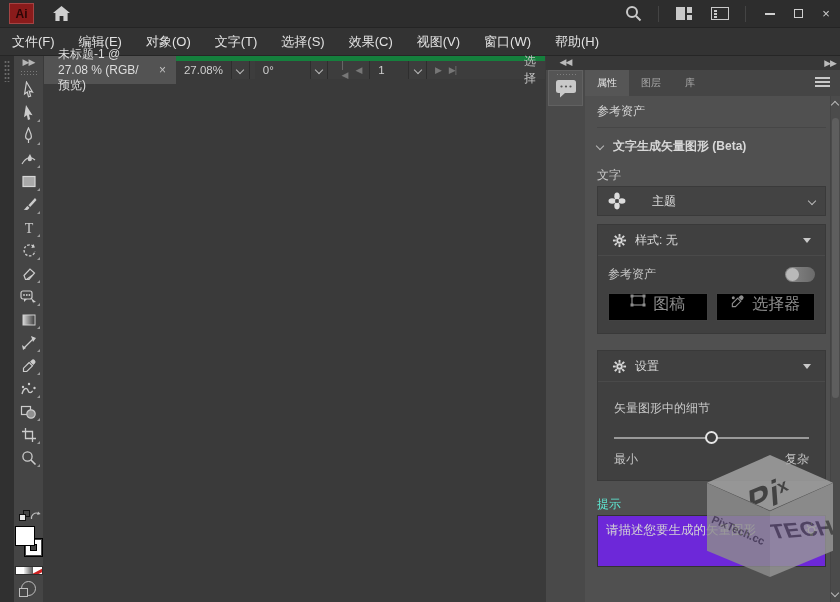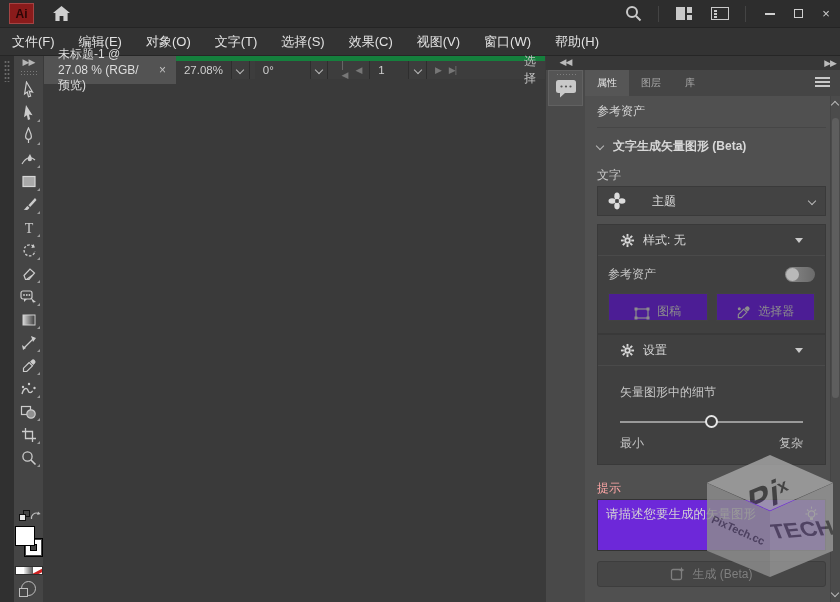--- a/index.html
+++ b/index.html
@@ -100,34 +100,34 @@
   .hamburger { margin-left:auto; margin-right:10px; margin-bottom:7px; width:15px; }
   .hamburger i { display:block; height:1.5px; background:#c9c9c9; margin-bottom:2.5px; }
   .panel-body { position:absolute; left:0; top:40px; right:10px; bottom:0; padding:0 4px 0 12px; font-size:12px; }
   .p-row-nosel { height:32px; display:flex; align-items:center; color:#d2d2d2; border-bottom:1px solid #464646; }
   .p-sec-head { height:36px; display:flex; align-items:center; gap:10px; color:#d8d8d8;font-weight:bold; }
   .p-label { height:22px; display:flex; align-items:center; color:#c9c9c9; }
   .subject-select { height:30px; background:#434343; border:1px solid #3a3a3a; display:flex; align-items:center; padding:0 10px; }
   .subject-select .val { margin-left:26px; color:#e0e0e0; }
   .subject-select .chev { margin-left:auto; }
   .block { background:#404040; border:1px solid #393939; margin-top:8px; }
-  .block-head { height:31px; display:flex; align-items:center; gap:8px; padding:0 22px; border-bottom:1px solid #4a4a4a; color:#d8d8d8; }
+  .block-head { height:31px; display:flex; align-items:center; gap:8px; padding:0 14px; border-bottom:1px solid #4a4a4a; color:#d8d8d8; }
   .tri-down { width:0; height:0; border-left:4px solid transparent; border-right:4px solid transparent; border-top:5px solid #c9c9c9; margin-left:auto; }
   .block-row { display:flex; align-items:center; padding:10px 10px 8px; color:#c4c4c4; }
   .toggle { margin-left:auto; width:30px; height:15px; border-radius:8px; background:linear-gradient(90deg,#8a8a8a,#6a6a6a); position:relative; }
   .toggle::after { content:""; position:absolute; left:1px; top:1px; width:13px; height:13px; border-radius:50%; background:#b9b9b9; }
   .btn-row { display:flex; gap:8px; padding:2px 10px 12px; }
-  .ghost-btn { flex:1; height:28px; background:#4c1d95; border:1px solid #424242; display:flex; align-items:flex-end; justify-content:center; gap:7px; color:#8d8d8d; font-size:12px; }
-  .settings-pad { padding:18px 22px 12px; }
+  .ghost-btn { flex:1; height:28px; background:#000000; border:1px solid #424242; display:flex; align-items:flex-start; justify-content:center; gap:7px; color:#8d8d8d; font-size:16px; }
+  .settings-pad { padding:18px 16px 12px; }
   .slider-label { color:#c9c9c9; margin-bottom:14px; }
   .slider { position:relative; height:14px; }
   .slider .track { position:absolute; left:0; right:0; top:6px; height:2px; background:#9a9a9a; }
   .slider .thumb { position:absolute; left:50%; top:0; width:13px; height:13px; margin-left:-7px; border-radius:50%; background:#3d3d3d; border:2px solid #e6e6e6; }
   .slider-ends { display:flex; justify-content:space-between; margin-top:6px; color:#c4c4c4; }
-  .prompt-label { margin-top:12px; height:22px; display:flex; align-items:center; color:#fca5a5; }
+  .prompt-label { margin-top:12px; height:22px; display:flex; align-items:center; color:#5eead4; }
   .prompt-box { position:relative; height:52px; background:#6d28d9; border:1px solid #333; }
   .prompt-box textarea { width:100%; height:100%; background:transparent; border:none; resize:none; outline:none; font-family:inherit; font-size:12.5px; color:#d8d8d8; padding:6px 26px 6px 8px; }
   .prompt-box textarea::placeholder { color:#d4d4d4; opacity:1; }
   .bulb { position:absolute; right:6px; top:6px; }
   .gen-btn { margin-top:10px; height:26px; background:#464646; border:1px solid #3d3d3d; border-radius:3px; display:flex; align-items:center; justify-content:center; gap:7px; color:#7f7f7f; font-size:12px; }
   .p-scroll { position:absolute; right:0; top:40px; bottom:0; width:10px; background:#4b4b4b; border-left:1px solid #444; }
   .p-scroll .thumb { position:absolute; left:1px; right:1px; top:22px; height:280px; background:#5e5e5e; border-radius:4px; }
   .p-scroll .chev { position:absolute; left:1px; }
   .p-scroll .top-ch { top:6px; }
   .p-scroll .bottom-ch { bottom:6px; }
@@ -486,21 +486,21 @@
           <svg width="15" height="15" viewBox="0 0 16 16">
               <path d="M13.8 2.2 a2.3 2.3 0 0 0 -3.3 0 L9 3.7 l3.3 3.3 1.5 -1.5 a2.3 2.3 0 0 0 0 -3.3 Z" fill="#8d8d8d"></path>
               <path d="M8.2 4.5 L2.5 10.2 V13.5 H5.8 L11.5 7.8 Z" fill="none" stroke="#8d8d8d" stroke-width="1.2"></path>
               <circle cx="3.5" cy="4" r="1.6" fill="#8d8d8d"></circle>
             </svg>
           <span>选择器</span>
         </div>
       </div>
     </div>
 
-    <div class="block" style="margin-top:0">
+    <div class="block" style="margin-top:16px">
       <div class="block-head">
         <svg width="15" height="15" viewBox="0 0 16 16">
             <g stroke="#d8d8d8" stroke-width="2">
               <line x1="8" y1="1" x2="8" y2="4"></line>
               <line x1="8" y1="12" x2="8" y2="15"></line>
               <line x1="1" y1="8" x2="4" y2="8"></line>
               <line x1="12" y1="8" x2="15" y2="8"></line>
               <line x1="3" y1="3" x2="5.2" y2="5.2"></line>
               <line x1="10.8" y1="10.8" x2="13" y2="13"></line>
               <line x1="13" y1="3" x2="10.8" y2="5.2"></line>
@@ -534,27 +534,20 @@
           <g stroke="#cfcfcf" stroke-width="1.1">
             <line x1="7.5" y1="0.5" x2="7.5" y2="2.8"></line>
             <line x1="1.5" y1="8" x2="3.4" y2="8"></line>
             <line x1="11.6" y1="8" x2="13.5" y2="8"></line>
             <line x1="3" y1="3.5" x2="4.5" y2="5"></line>
             <line x1="12" y1="3.5" x2="10.5" y2="5"></line>
           </g>
         </svg>
     </div>
 
-    <div class="gen-btn">
-      <svg width="15" height="14" viewBox="0 0 15 14">
-          <rect x="1.5" y="2.5" width="10" height="10" rx="1.5" fill="none" stroke="#7f7f7f" stroke-width="1.3"></rect>
-          <path d="M11.5 0 l0.9 2.1 2.1 0.9 -2.1 0.9 -0.9 2.1 -0.9 -2.1 -2.1 -0.9 2.1 -0.9 Z" fill="#7f7f7f"></path>
-        </svg>
-      <span>生成 (Beta)</span>
-    </div>
 
   </div>
 
   <div class="p-scroll">
     <span class="chev chev-up top-ch"></span>
     <div class="thumb"></div>
     <span class="chev chev-down bottom-ch"></span>
   </div>
 </div>
 

